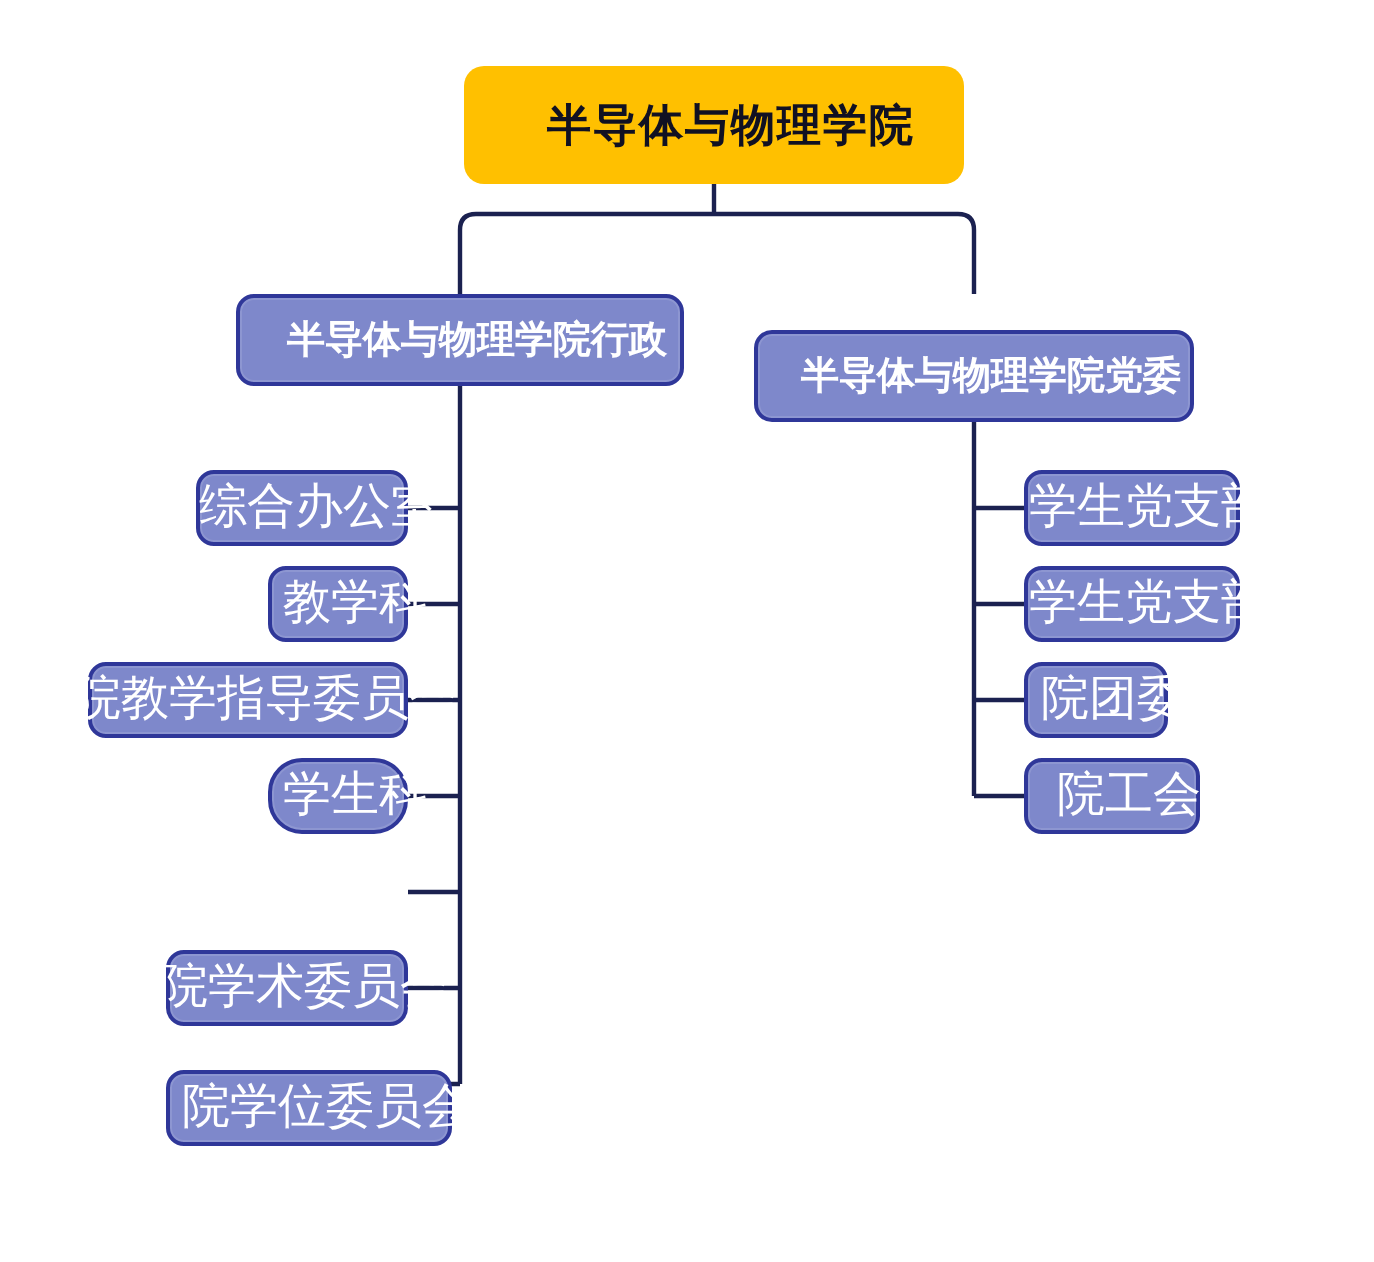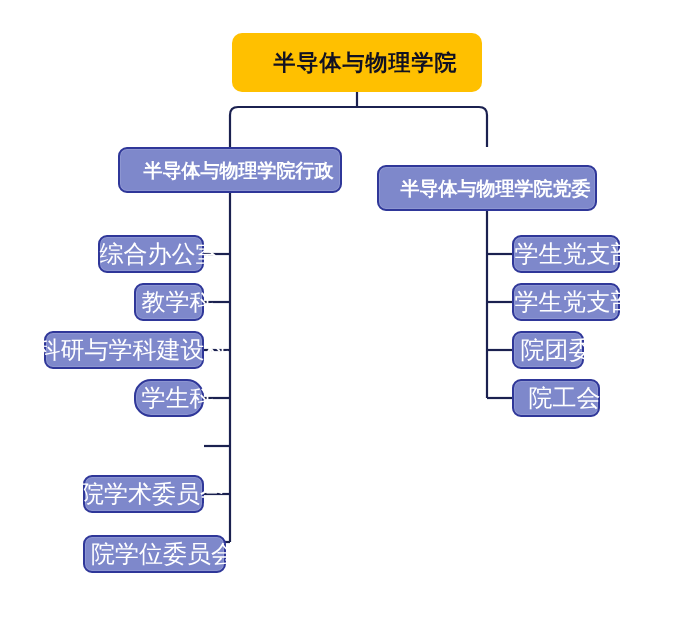--- a/index.html
+++ b/index.html
@@ -108,21 +108,21 @@
     </g>
   </svg>
 
   <div class="node root-node">半导体与物理学院</div>
 
   <div class="node branch-node pos-admin">半导体与物理学院行政</div>
   <div class="node branch-node pos-party">半导体与物理学院党委</div>
 
   <div class="node leaf-node pos-l1">综合办公室</div>
   <div class="node leaf-node pos-l2">教学科</div>
-  <div class="node leaf-node pos-l3">科研与学科建设科</div>
+  <div class="node leaf-node pos-l3">院教学指导委员会</div>
   <div class="node leaf-node pos-l4">学生科</div>
   <div class="node leaf-node pos-l6">院学术委员会</div>
   <div class="node leaf-node pos-l7">院学位委员会</div>
 
   <div class="node leaf-node pos-r1">学生党支部</div>
   <div class="node leaf-node pos-r3">院团委</div>
   <div class="node leaf-node pos-r2">学生党支部</div>
   <div class="node leaf-node pos-r4">院工会</div>
 
 </div>

